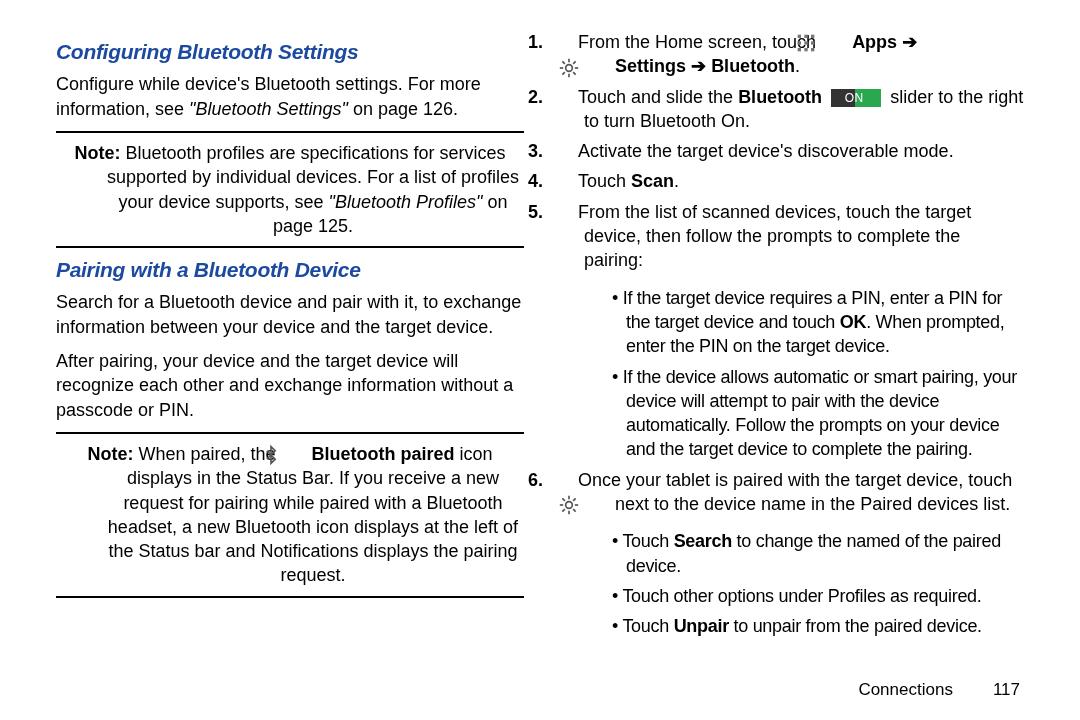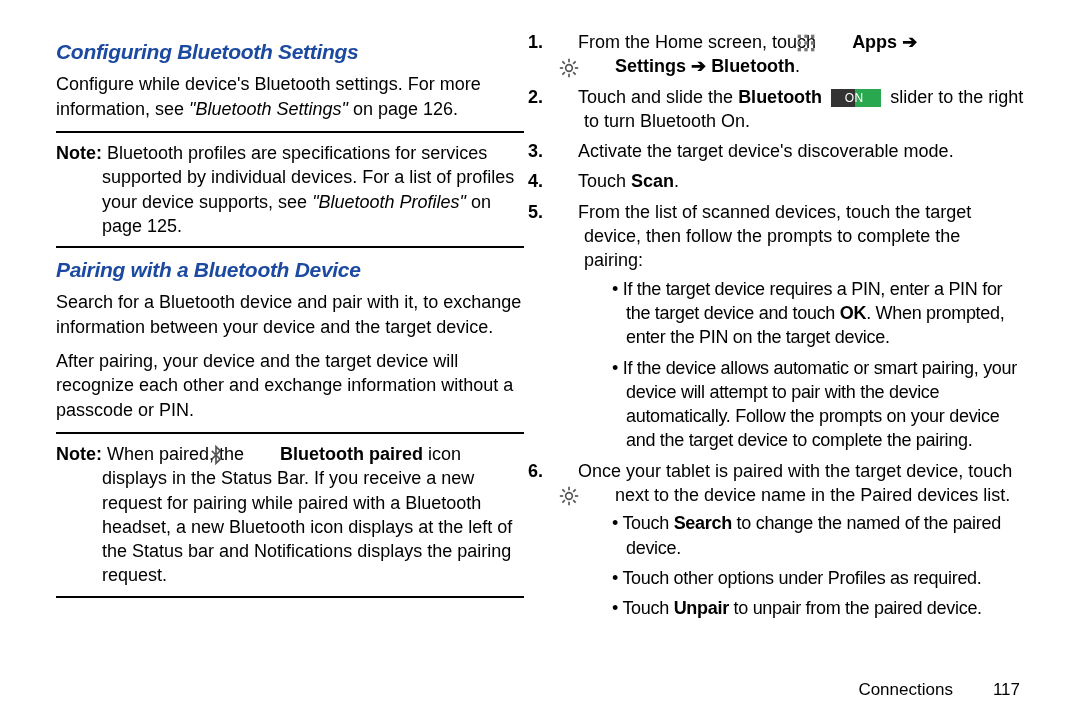--- a/index.html
+++ b/index.html
@@ -32,37 +32,37 @@
     font-size: 21px;
     letter-spacing: -0.3px;
   }
   p { margin: 6px 0 10px 0; }
   .ref { font-style: italic; }
   hr.rule {
     border: none;
     border-top: 2px solid #000;
     margin: 8px 0 8px 0;
   }
-  .note-block { margin: 6px 0; }
+  .note-block { margin: 6px 0; text-align: center; }
   .note-label { font-weight: bold; }
   .hang { text-indent: -46px; padding-left: 46px; }
   ol.steps {
     list-style: none;
     margin: 0 0 6px 0;
     padding: 0;
   }
   ol.steps > li {
     padding-left: 28px;
     text-indent: -28px;
     margin-bottom: 6px;
   }
   ol.steps > li .num { font-weight: bold; display:inline-block; width:22px;}
   ul.bullets {
     list-style: none;
-    margin: 4px 0 6px 0;
+    margin: 13px 0 6px 0;
     padding-left: 28px;
   }
   ul.bullets > li {
     text-indent: -14px;
     padding-left: 14px;
     margin-bottom: 6px;
   }
   ul.bullets > li::before {
     content: "• ";
   }

